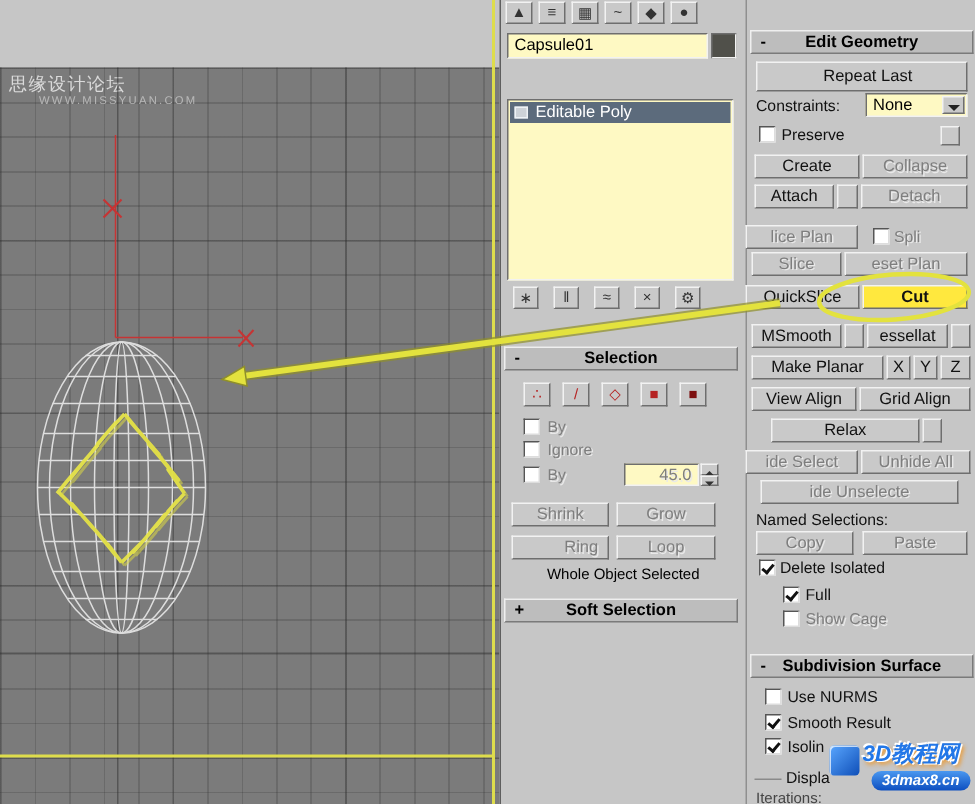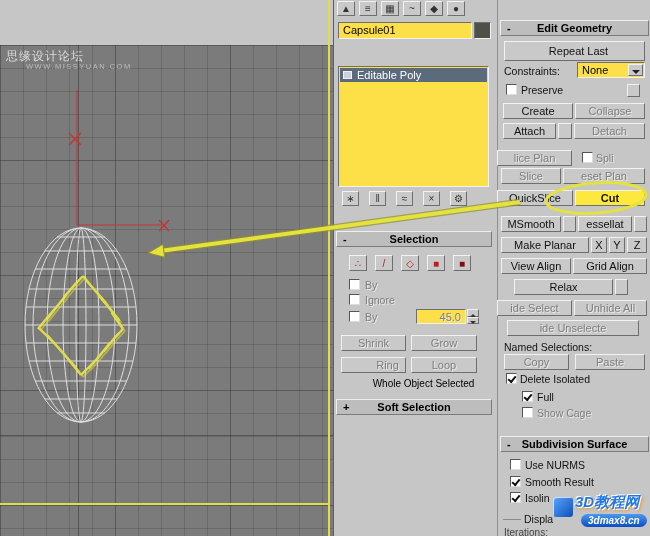--- a/index.html
+++ b/index.html
@@ -23,21 +23,21 @@
        font-size:11px;line-height:12px;white-space:nowrap;overflow:hidden;box-sizing:border-box;
        border-top:1px solid #f2f2f2;border-left:1px solid #f2f2f2;
        border-right:1px solid #6e6e6e;border-bottom:1px solid #6e6e6e;cursor:default;}
   .btn.cut{background:#ffe83e;font-weight:bold;}
   .dis{color:#7e7e7e !important;text-shadow:1px 1px 0 #e9e9e9;}
   .hdr{display:flex;align-items:center;background:#bdbdbd;font-size:11px;font-weight:bold;color:#000;
        border-top:1px solid #efefef;border-left:1px solid #efefef;
        border-right:1px solid #7a7a7a;border-bottom:1px solid #7a7a7a;box-sizing:border-box;}
   .hdr .sign{position:absolute;left:6px;font-weight:bold;}
   .hdr .ttl{flex:1;text-align:center;}
-  .fld{background:#fde047;box-sizing:border-box;overflow:hidden;
+  .fld{background:#fef9c3;box-sizing:border-box;overflow:hidden;
        border-top:1px solid #6e6e6e;border-left:1px solid #6e6e6e;
        border-right:1px solid #f2f2f2;border-bottom:1px solid #f2f2f2;}
   .fldtx{position:absolute;left:4px;top:1px;font-size:11px;color:#000;white-space:nowrap;}
   .ddbtn{position:absolute;right:1px;top:1px;bottom:1px;width:15px;background:#c9c9c9;
        border-top:1px solid #f2f2f2;border-left:1px solid #f2f2f2;
        border-right:1px solid #6e6e6e;border-bottom:1px solid #6e6e6e;box-sizing:border-box;}
   .ddbtn::after{content:"";position:absolute;left:3px;top:5px;border:4px solid transparent;border-top-color:#222;}
   .cb{width:11px;height:11px;background:#fff;box-sizing:border-box;position:absolute;
       border-top:1px solid #555;border-left:1px solid #555;border-right:1px solid #ddd;border-bottom:1px solid #ddd;}
   .cb.checked::after{content:"";position:absolute;left:1px;top:2px;width:6px;height:3px;
@@ -49,21 +49,21 @@
        font-size:10px;color:#333;}
   .red{color:#b52222;} .dred{color:#7d1010;}
   .spin{display:flex;flex-direction:column;box-sizing:border-box;}
   .sp{flex:1;position:relative;background:#c9c9c9;border-top:1px solid #f2f2f2;border-left:1px solid #f2f2f2;
       border-right:1px solid #6e6e6e;border-bottom:1px solid #6e6e6e;box-sizing:border-box;}
   .sp.u::after{content:"";position:absolute;left:2px;top:1px;border:3px solid transparent;border-bottom-color:#333;}
   .sp.d::after{content:"";position:absolute;left:2px;top:3px;border:3px solid transparent;border-top-color:#333;}
   .stackhl{position:absolute;left:1px;right:1px;top:1px;height:14px;background:#5c6b7c;color:#fff;
        font-size:11px;line-height:14px;padding-left:17px;box-sizing:border-box;white-space:nowrap;}
   .stackico{position:absolute;left:3px;top:3px;width:9px;height:8px;background:#cdd2d8;border:1px solid #eef2f6;box-sizing:border-box;}
-  .status{position:absolute;width:100%;text-align:center;font-size:10px;color:#000;padding-left:8px;}
+  .status{position:absolute;width:100%;text-align:center;font-size:10px;color:#000;}
   .logo{left:551px;top:491px;width:99px;height:45px;z-index:30;}
   .logocube{position:absolute;left:2px;top:6px;width:20px;height:20px;border-radius:3px;
        background:linear-gradient(135deg,#5aa7ff,#0f4fb8);box-shadow:inset 1px 1px 0 rgba(255,255,255,.7);}
   .logotitle{position:absolute;left:24px;top:2px;font-size:15px;font-weight:bold;font-style:italic;color:#2277e8;
        white-space:nowrap;text-shadow:1px 1px 0 #fff,-1px -1px 0 #fff,2px 2px 3px rgba(250,140,0,.9);}
   .logopill{position:absolute;left:30px;top:23px;padding:1px 7px;border-radius:8px;color:#fff;
        font-size:10px;font-weight:bold;font-style:italic;background:linear-gradient(#4a98f0,#0d4ec0);white-space:nowrap;}
   svg{display:block;}
 </style>
 </head>

